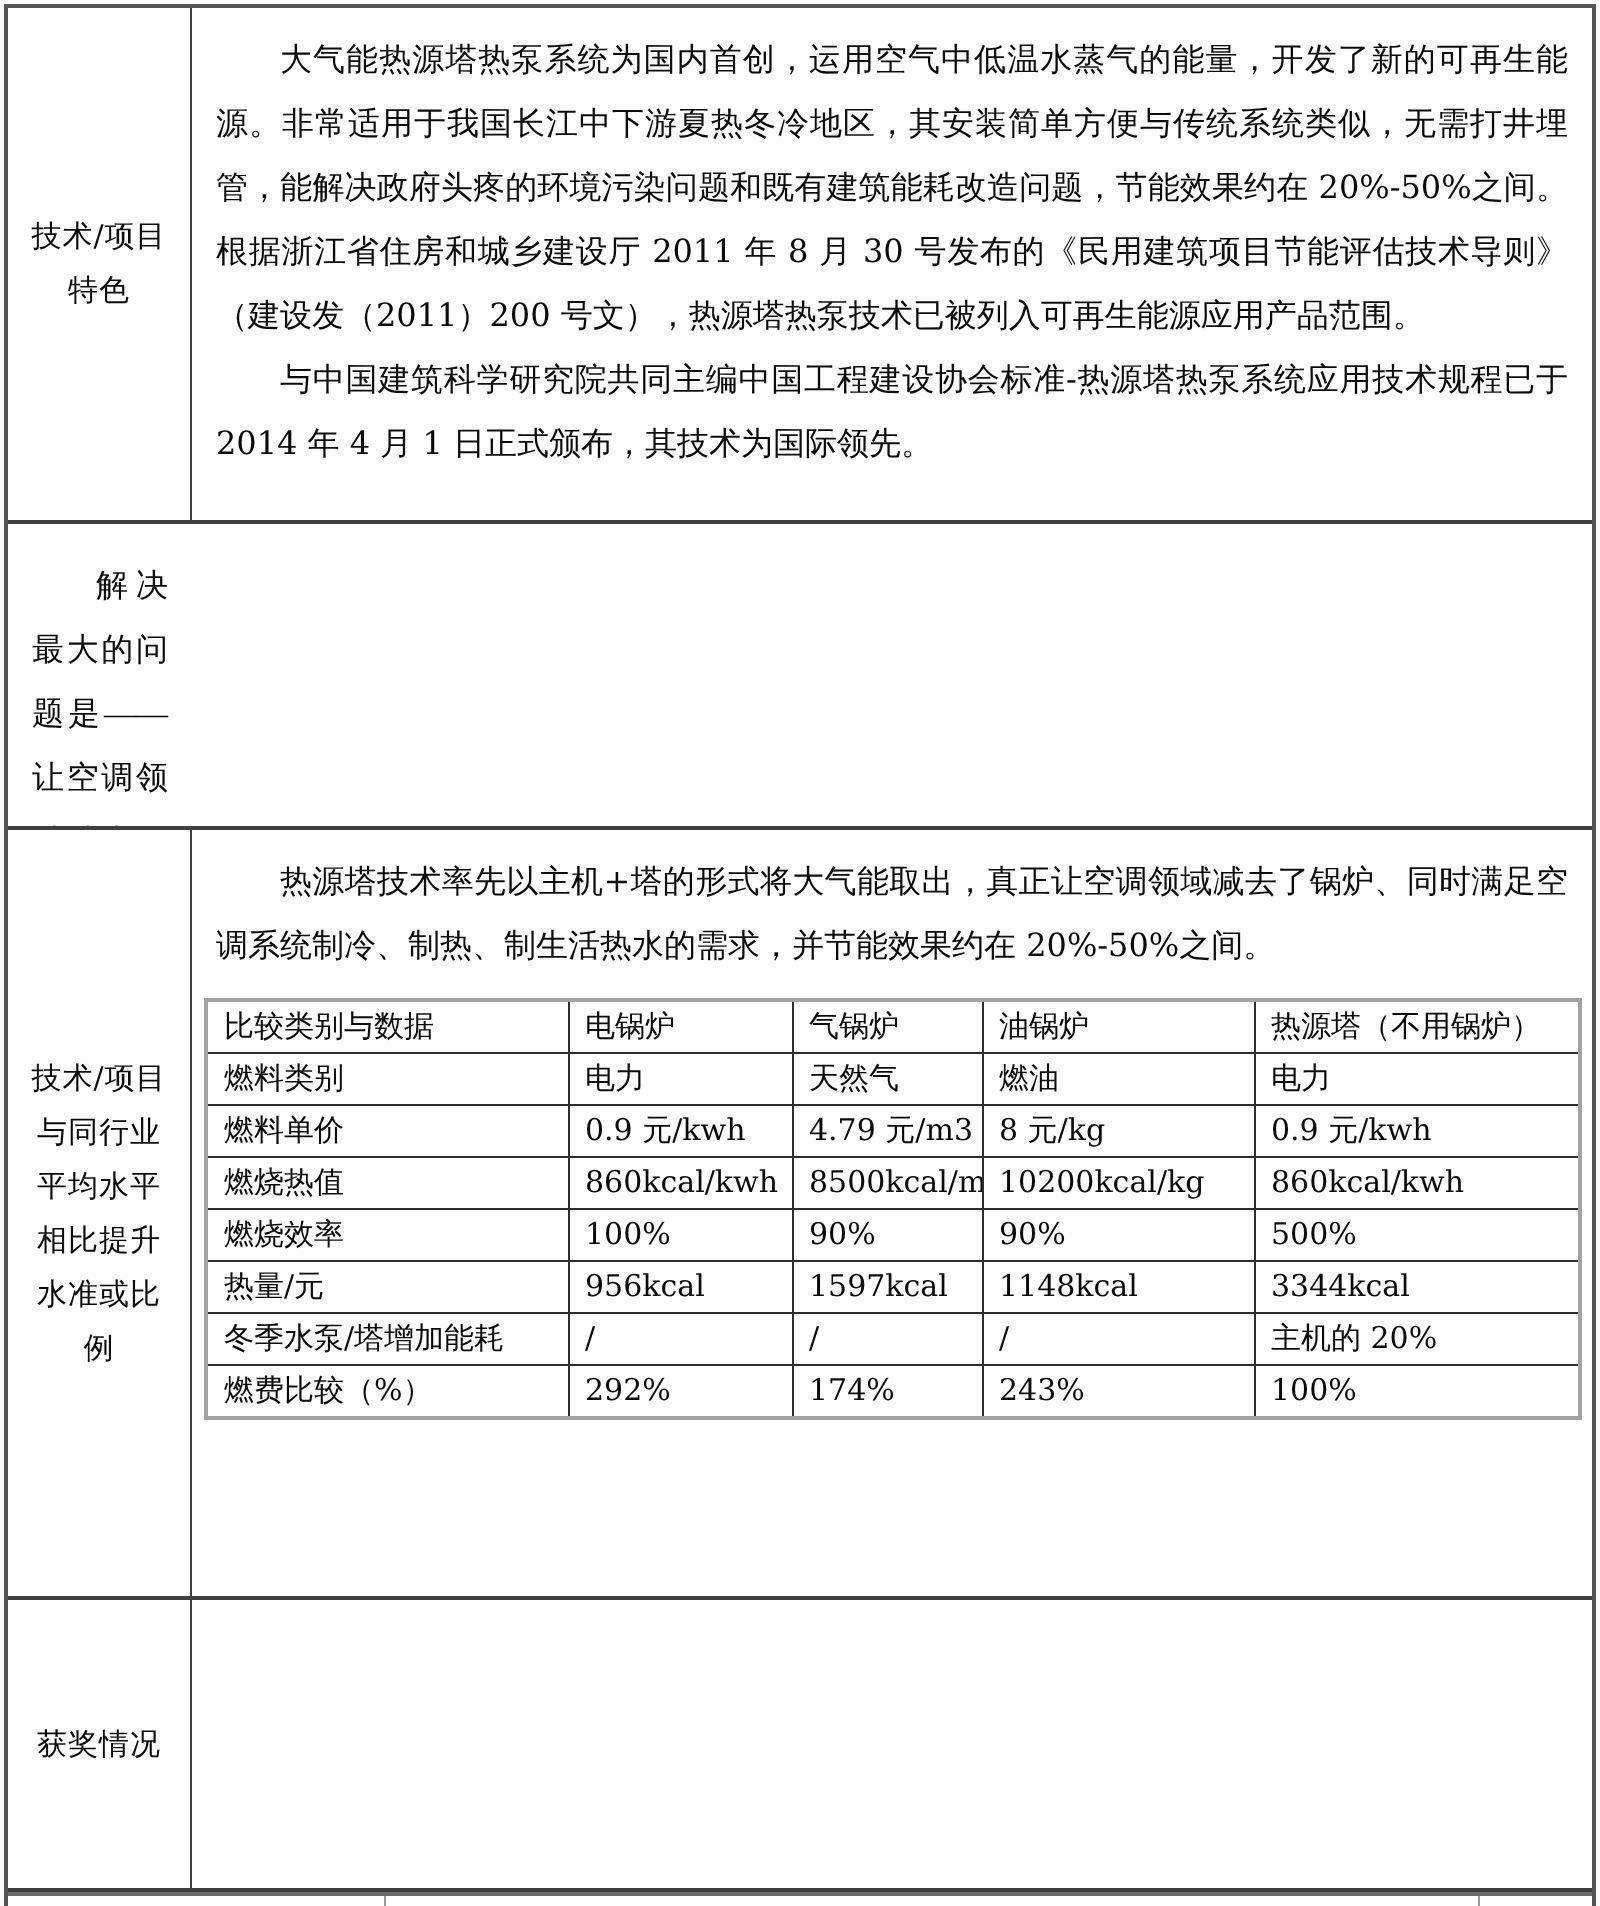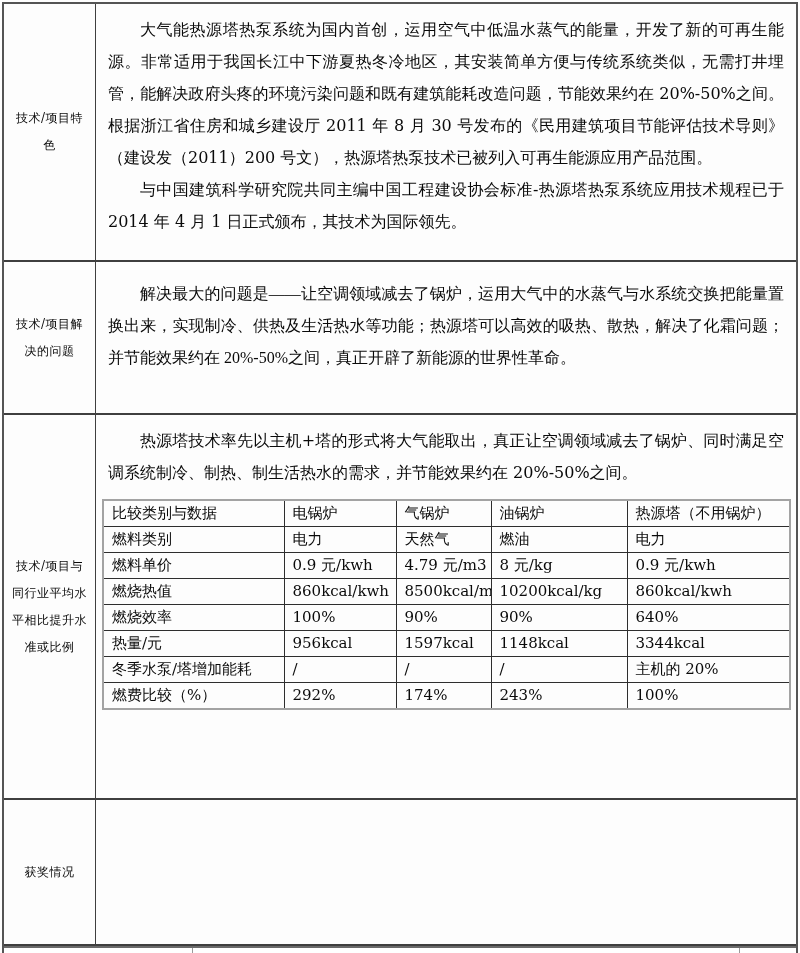--- a/index.html
+++ b/index.html
@@ -32,21 +32,21 @@
   .row-2 { height: 151px; }
   .row-3 { height: 383px; }
   .row-4 { height: 144px; }
   .label-cell {
     border-right: 1px solid #3f3f3f;
     display: flex;
     align-items: center;
     justify-content: center;
     text-align: center;
     padding: 0 8px;
-    font-size: 12px;
+    font-size: 15px;
     line-height: 27px;
     letter-spacing: 0.5px;
   }
   .content-cell {
     padding: 10px 12px 0 12px;
     font-size: 16px;
     line-height: 32px;
     text-align: justify;
     overflow: hidden;
   }
@@ -99,21 +99,20 @@
 
     <div class="row row-1">
       <div class="label-cell">技术/项目特色</div>
       <div class="content-cell">
         <p>大气能热源塔热泵系统为国内首创，运用空气中低温水蒸气的能量，开发了新的可再生能源。非常适用于我国长江中下游夏热冬冷地区，其安装简单方便与传统系统类似，无需打井埋管，能解决政府头疼的环境污染问题和既有建筑能耗改造问题，节能效果约在 20%-50%之间。根据浙江省住房和城乡建设厅 2011 年 8 月 30 号发布的《民用建筑项目节能评估技术导则》（建设发（2011）200 号文），热源塔热泵技术已被列入可再生能源应用产品范围。</p>
         <p>与中国建筑科学研究院共同主编中国工程建设协会标准-热源塔热泵系统应用技术规程已于 2014 年 4 月 1 日正式颁布，其技术为国际领先。</p>
       </div>
     </div>
 
     <div class="row row-2">
-      <div class="label-cell">技术/项目解决的问题</div>
       <div class="content-cell">
         <p>解决最大的问题是——让空调领域减去了锅炉，运用大气中的水蒸气与水系统交换把能量置换出来，实现制冷、供热及生活热水等功能；热源塔可以高效的吸热、散热，解决了化霜问题；并节能效果约在 20%-50%之间，真正开辟了新能源的世界性革命。</p>
       </div>
     </div>
 
     <div class="row row-3">
       <div class="label-cell">技术/项目与同行业平均水平相比提升水准或比例</div>
       <div class="content-cell">
         <p>热源塔技术率先以主机+塔的形式将大气能取出，真正让空调领域减去了锅炉、同时满足空调系统制冷、制热、制生活热水的需求，并节能效果约在 20%-50%之间。</p>
 
@@ -152,21 +151,21 @@
             <td>860kcal/kwh</td>
             <td>8500kcal/m3</td>
             <td>10200kcal/kg</td>
             <td>860kcal/kwh</td>
           </tr>
           <tr>
             <td>燃烧效率</td>
             <td>100%</td>
             <td>90%</td>
             <td>90%</td>
-            <td>640%</td>
+            <td>500%</td>
           </tr>
           <tr>
             <td>热量/元</td>
             <td>956kcal</td>
             <td>1597kcal</td>
             <td>1148kcal</td>
             <td>3344kcal</td>
           </tr>
           <tr>
             <td>冬季水泵/塔增加能耗</td>

